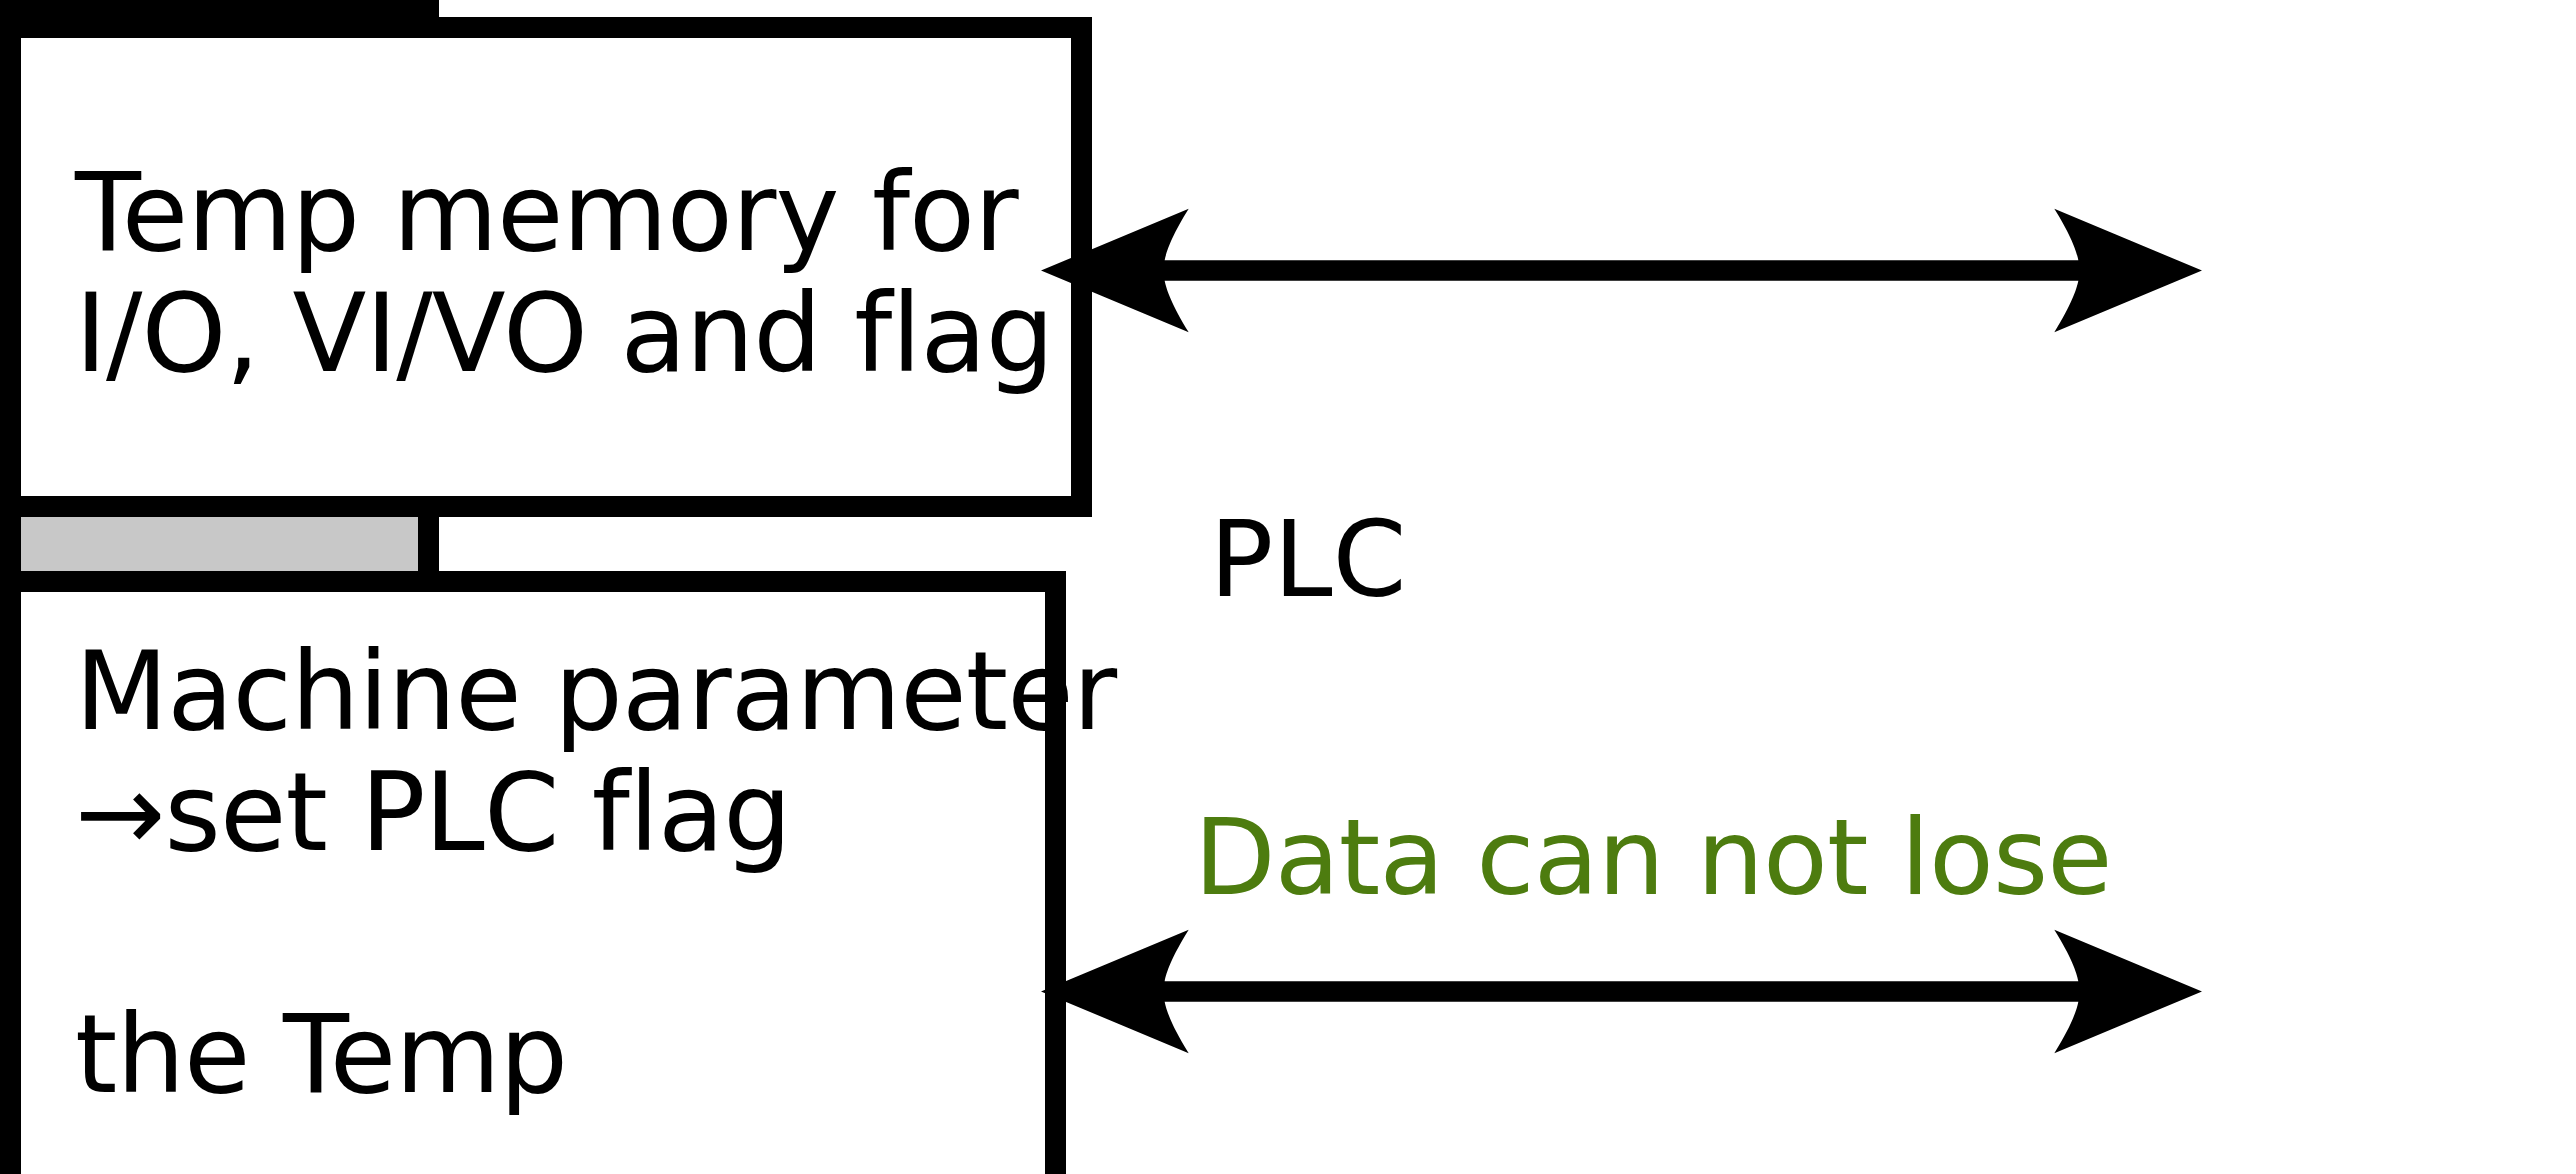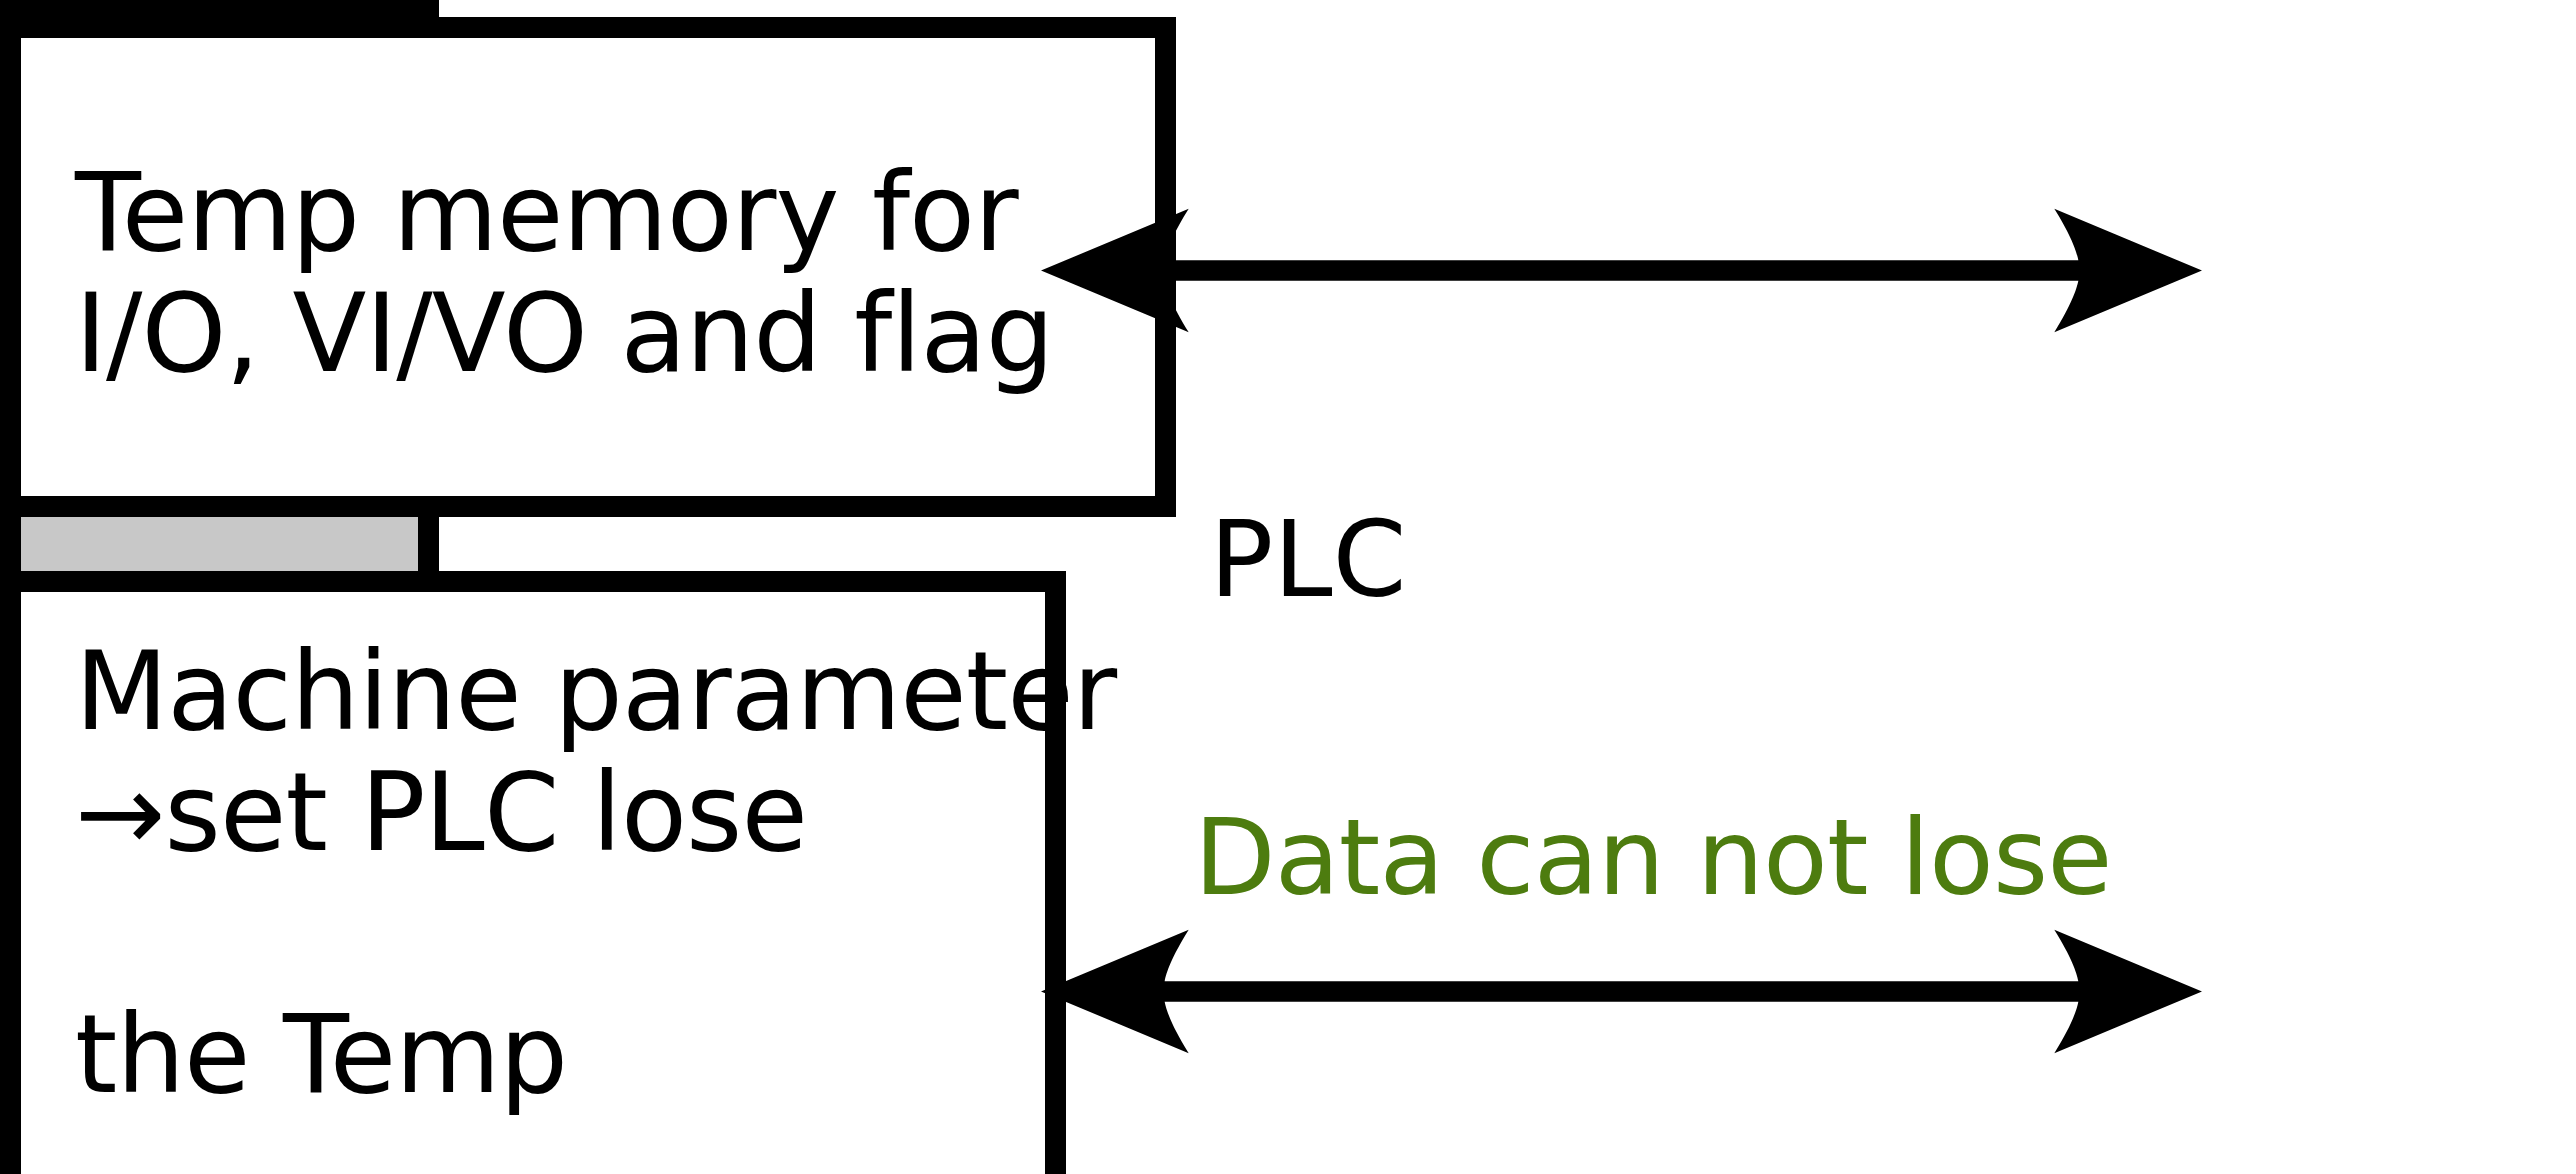--- a/index.html
+++ b/index.html
@@ -34,21 +34,21 @@
     font-size: 108px;
     line-height: 121px;
     letter-spacing: -0.9px;
     white-space: pre;
   }
 
   
   #box-temp-memory {
     left: 0px;
     top: 17px;
-    width: 1176px;
+    width: 1092px;
     height: 500px;
   }
   #box-temp-memory .box-text {
     top: 114px;
   }
 
   
   #box-machine-parameter {
     left: 0px;
     top: 571px;
@@ -117,21 +117,21 @@
 </head>
 <body>
 
 <div id="canvas">
 
   <div class="box" id="box-temp-memory">
     <div class="box-text"><span>Temp memory for</span><br><span>I/O, VI/VO and flag</span></div>
   </div>
 
   <div class="box" id="box-machine-parameter">
-    <div class="box-text"><span>Machine parameter</span><br><span class="arrow-glyph">→</span><span>set PLC lose</span><br><span class="spacer-line"></span><span>the Temp</span></div>
+    <div class="box-text"><span>Machine parameter</span><br><span class="arrow-glyph">→</span><span>set PLC flag</span><br><span class="spacer-line"></span><span>the Temp</span></div>
   </div>
 
   <div id="box-plc">
     <div class="plc-label">PLC</div>
   </div>
 
   <div class="double-arrow" id="arrow-top">
     <svg viewBox="0 0 1352 160" preserveAspectRatio="none">
       <path d="M 0,80
                L 172,8

